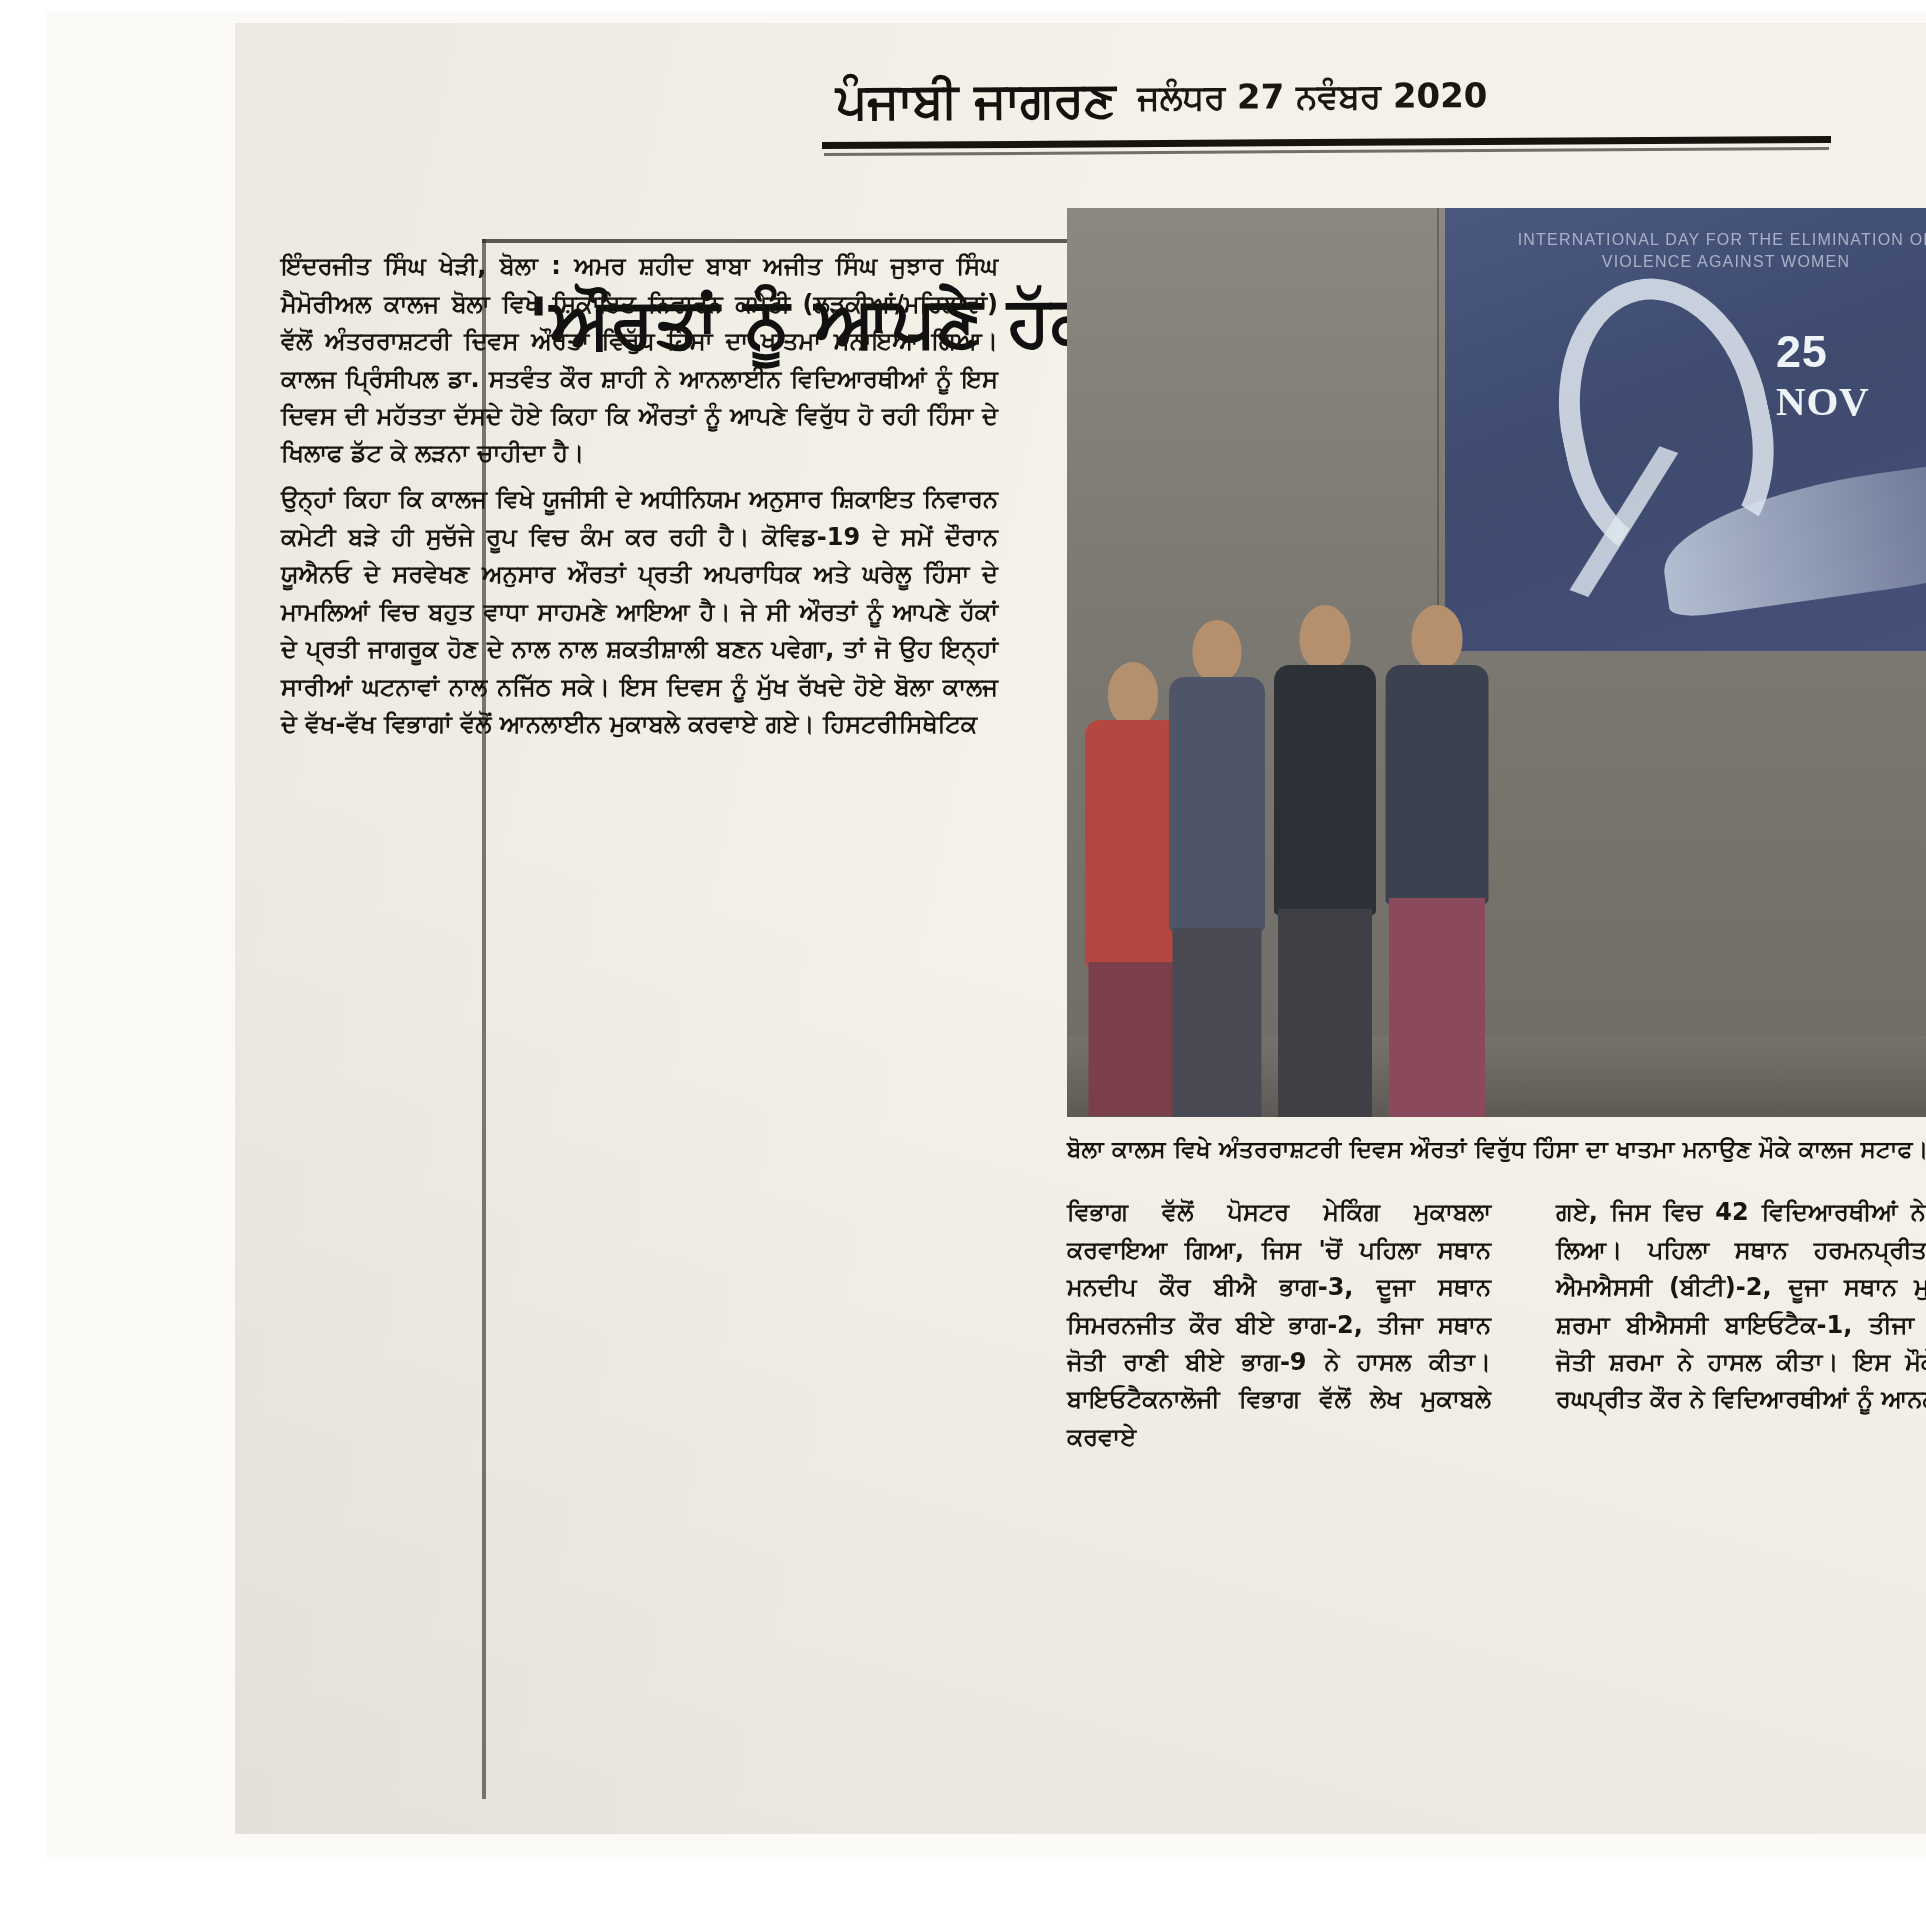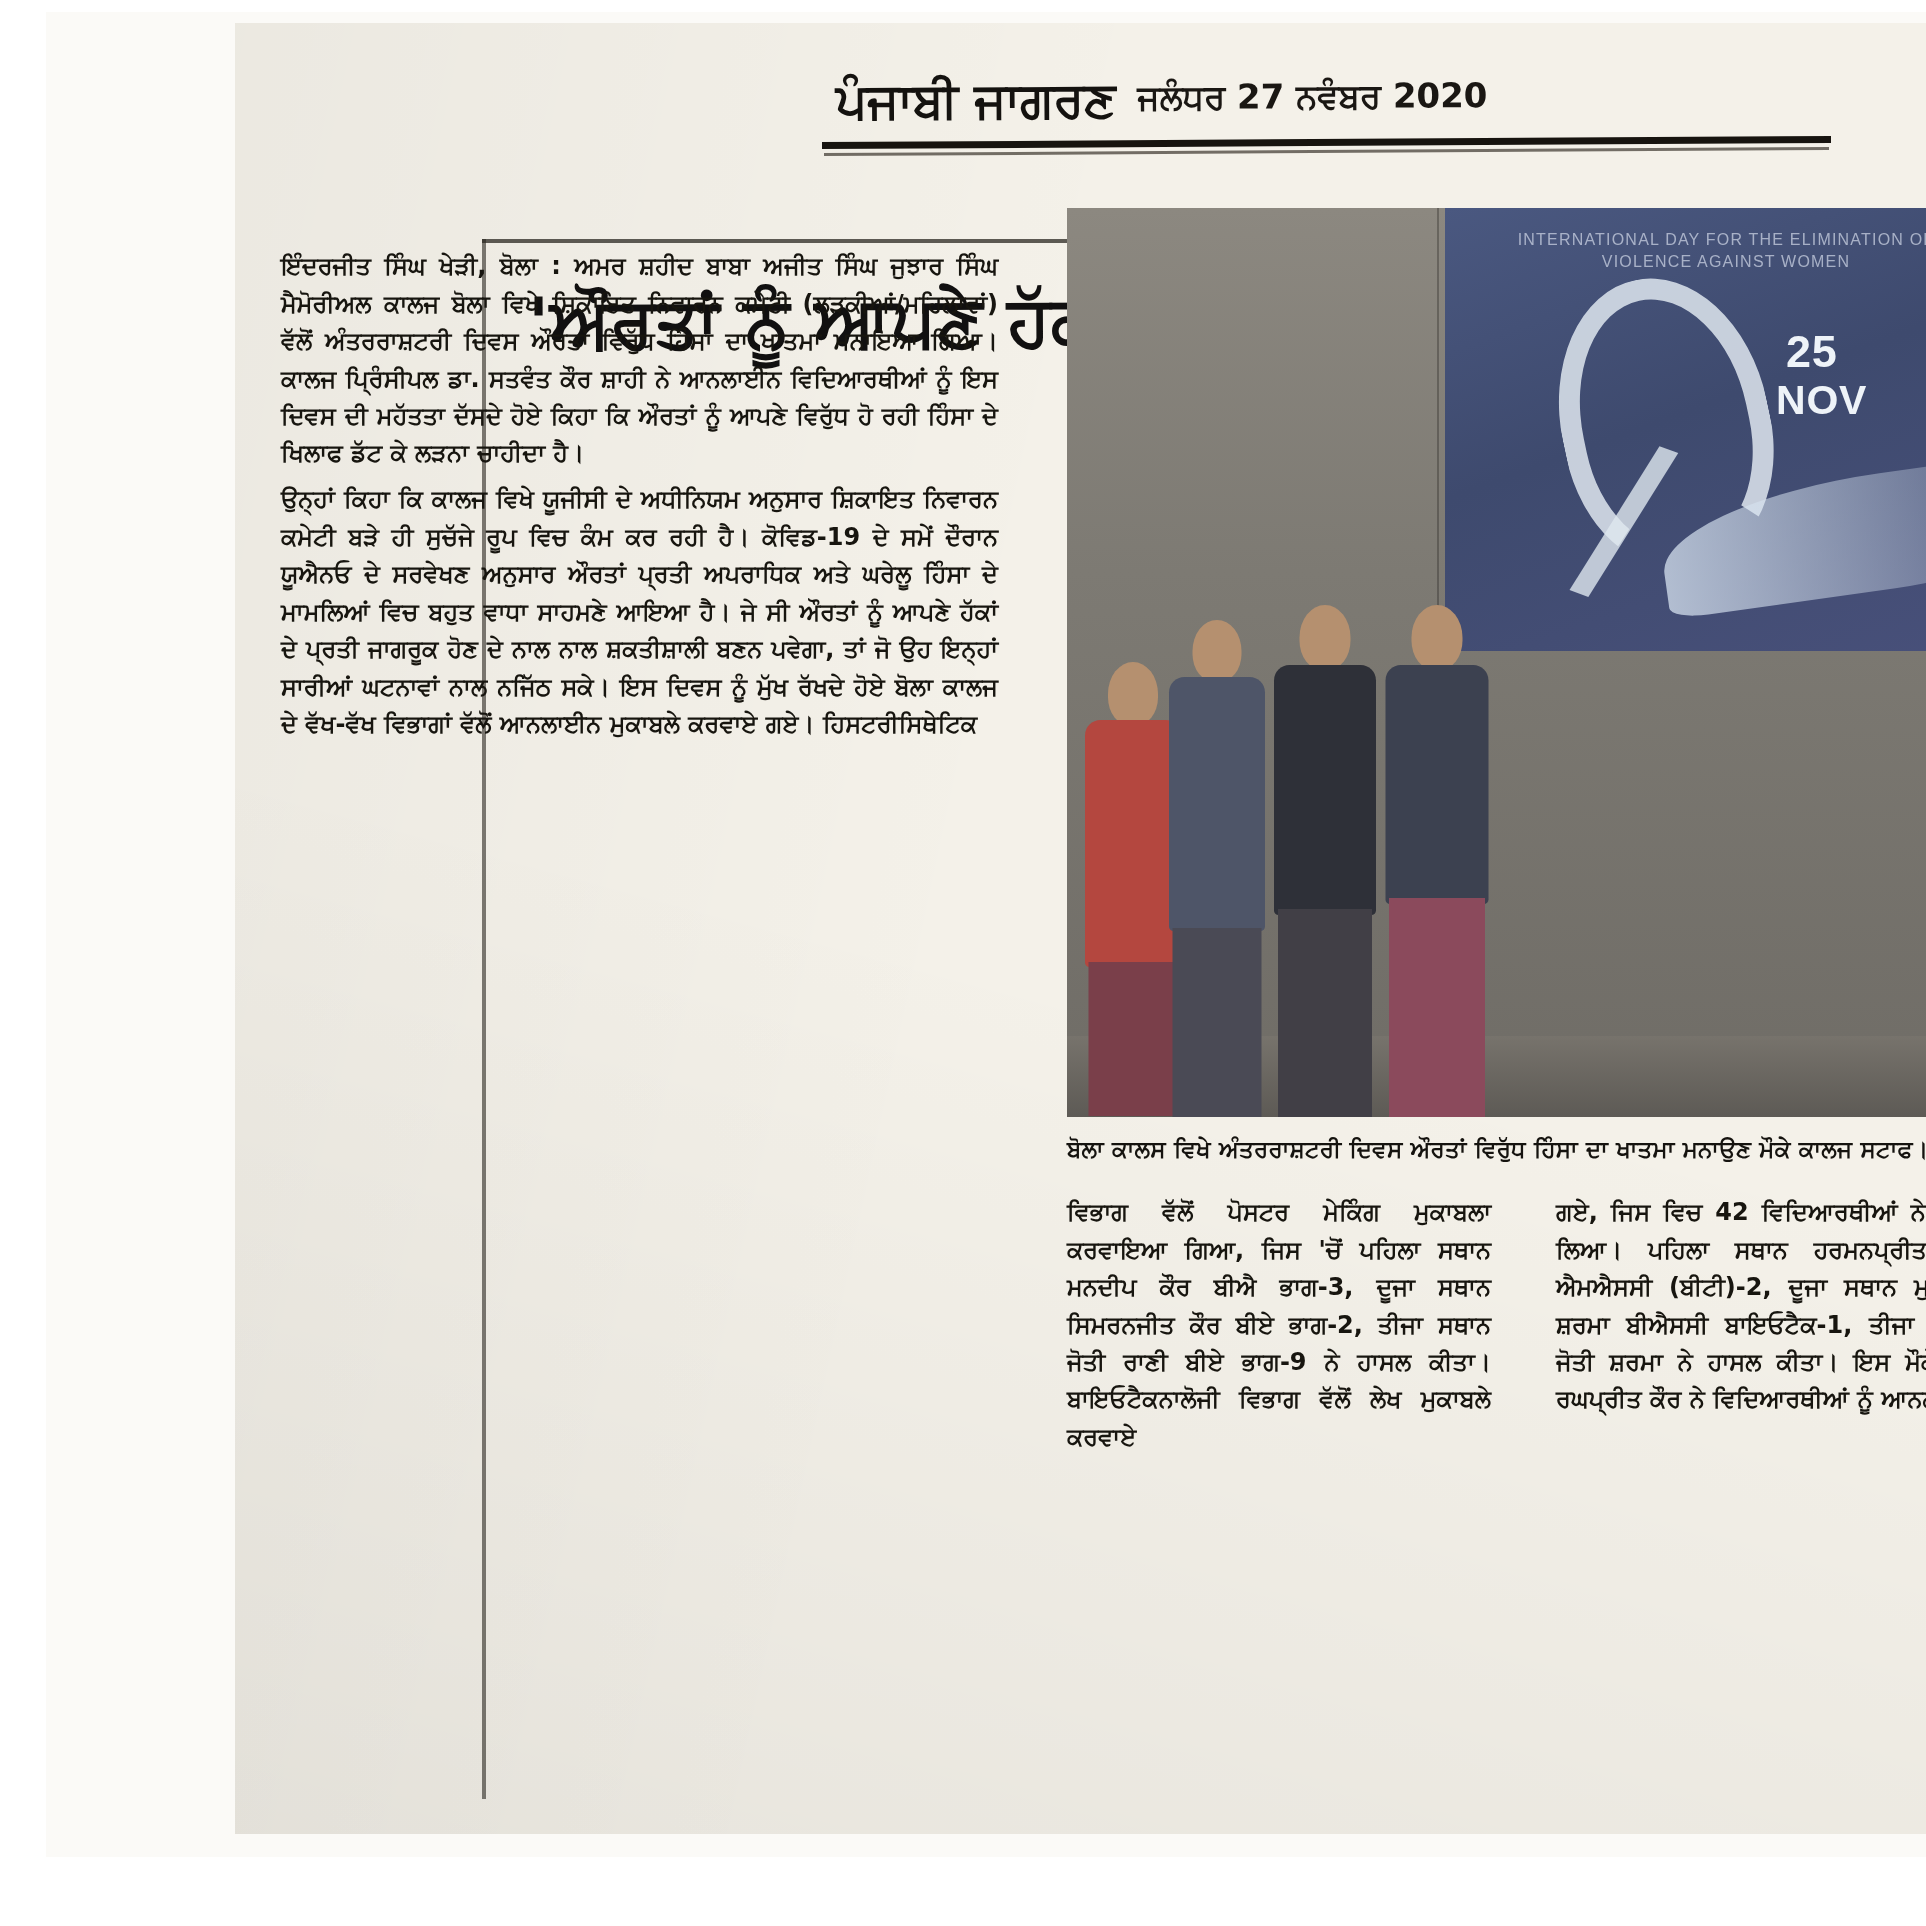--- a/index.html
+++ b/index.html
@@ -193,37 +193,37 @@
     left: 166px;
     top: 247px;
     width: 96px;
     height: 166px;
     border-left: 20px solid #dfe7ef;
     transform: rotate(20deg) skewX(-12deg);
     opacity: .8;
   }
   .poster-25 {
     position: absolute;
-    left: 341px;
+    left: 331px;
     top: 123px;
     color: #eef3f8;
     font-size: 45px;
     font-weight: bold;
     font-family: "Liberation Sans", sans-serif;
     line-height: .95;
     letter-spacing: 0.8px;
   }
   .poster-nov {
     position: absolute;
     left: 331px;
     top: 169px;
     color: #eef3f8;
     font-size: 41px;
     font-weight: bold;
-    font-family: Liberation Sans, sans-serif;
+    font-family: Liberation Serif, serif;
     letter-spacing: 0.8px;
   }
   .poster-sweep {
     position: absolute;
     left: 216px;
     top: 270px;
     width: 378px;
     height: 116px;
     background: linear-gradient(90deg, rgba(215,227,240,.75), rgba(215,227,240,.15));
     border-radius: 60% 10% 40% 10%;

